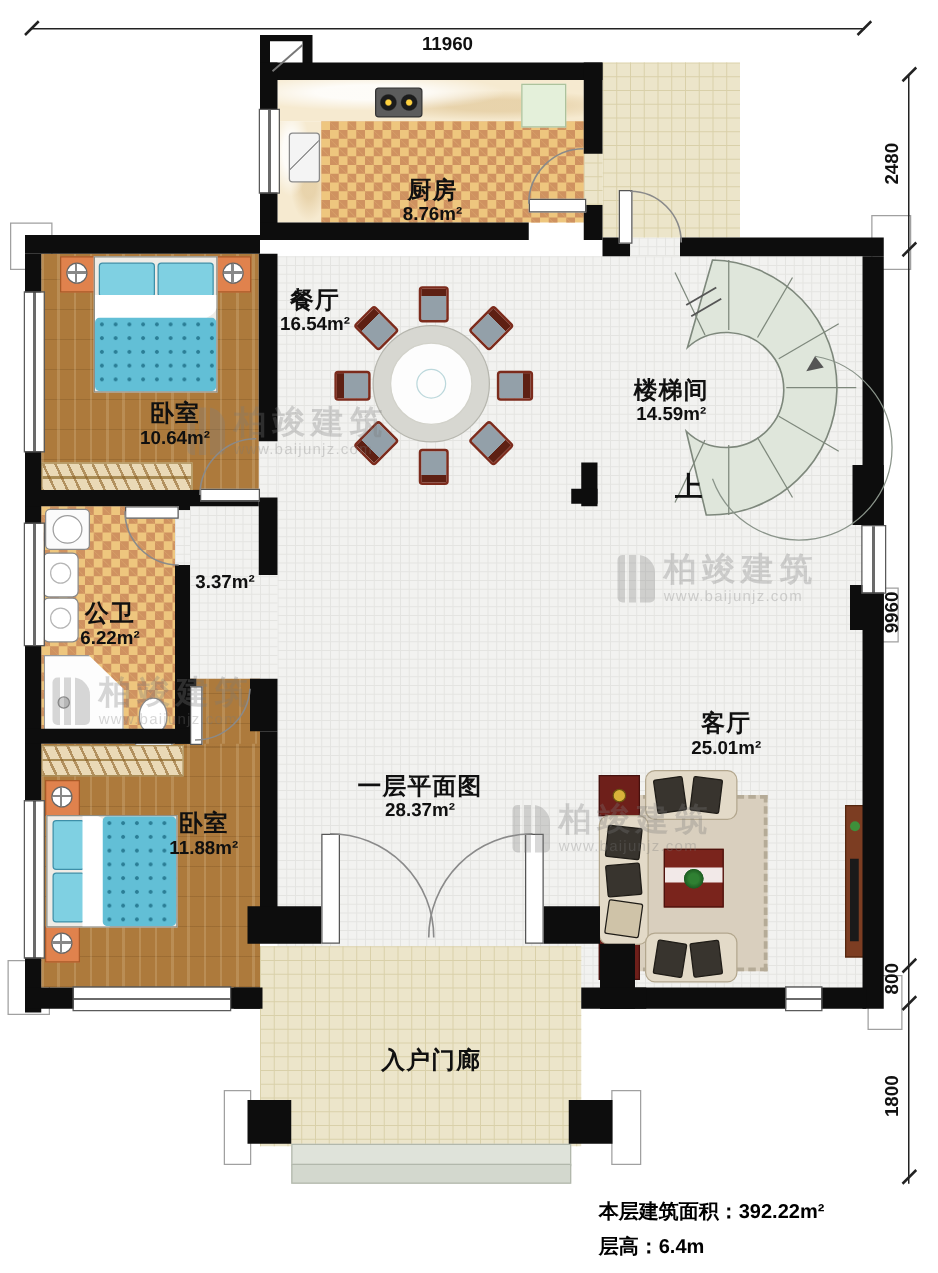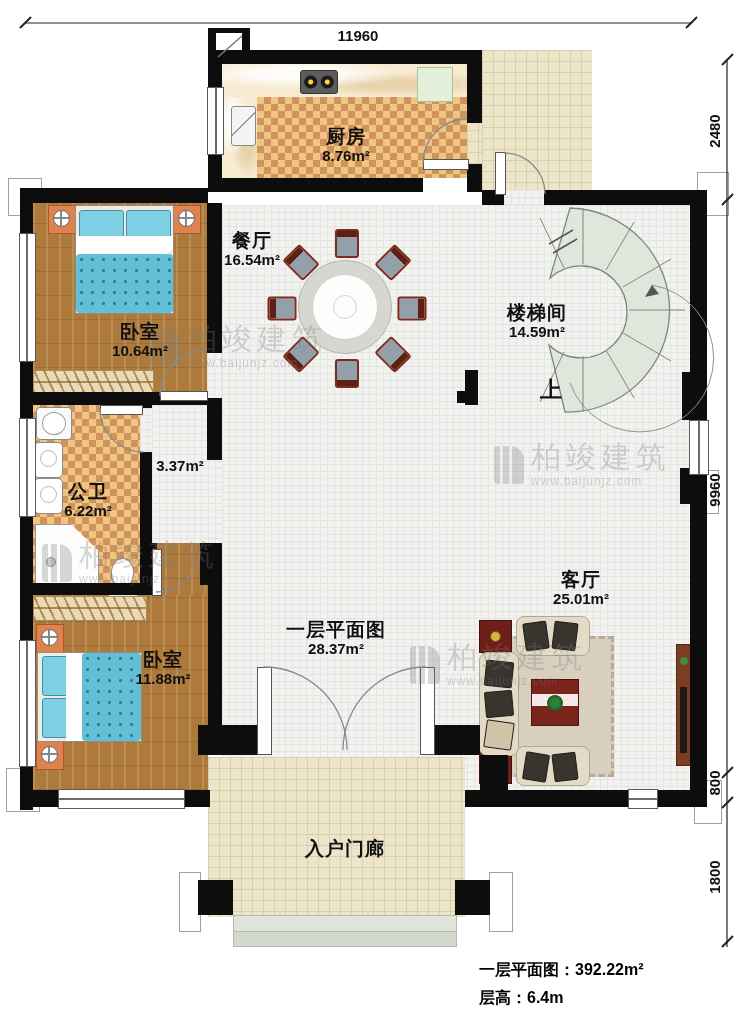--- a/index.html
+++ b/index.html
@@ -40,21 +40,21 @@
     background-image:linear-gradient(to right,transparent 6px,#888 6px 8px,transparent 8px),
                      linear-gradient(to bottom,transparent 6px,#888 6px 8px,transparent 8px)}
   .chair{width:20px;height:25px;border:2px solid #7c2b1c;border-radius:3px;z-index:3;
     background:linear-gradient(180deg,#5e2013 0 6px,#93a0a9 6px)}
   .cush{position:absolute;background:#38342e;border:1px solid #1f1c17;border-radius:2px}
   .sofa{background:#e3dac8;border:1px solid #b3a78e;border-radius:8px;z-index:3}
   .wm{z-index:7;display:flex;align-items:center;gap:7px;opacity:.30;color:#7a7a7a;pointer-events:none}
   .wmlogo{width:30px;height:38px;border-radius:4px 14px 4px 4px;
     background:linear-gradient(90deg,#808080 0 6px,transparent 6px 9px,#808080 9px 15px,transparent 15px 18px,#808080 18px 24px)}
   .wmtxt{display:flex;flex-direction:column;line-height:1}
-  .wmbrand{font-size:30px;font-weight:normal;letter-spacing:5px}
+  .wmbrand{font-size:26px;font-weight:bold;letter-spacing:5px}
   .wmurl{font-size:12px;letter-spacing:1px;margin-top:3px}
   .ftlabel,.ftval{font-size:16px;font-weight:bold;color:#000}
   .step{z-index:3;border:1px solid #b2b8ac}
 </style>
 </head>
 <body>
 
 <div id="plan">
 
   <div class="abs obox" style="left:8px;top:178px;width:32px;height:36px"></div>
@@ -314,21 +314,21 @@
       </div>
   </div>
   <div class="abs wm" style="left:410px;top:642px">
     <div class="wmlogo"></div>
     <div class="wmtxt">
         <span class="wmbrand">柏竣建筑</span>
     <span class="wmurl">www.baijunjz.com</span>
       </div>
   </div>
 
-  <div class="abs rlabel" style="left:346px;top:126px">
+  <div class="abs rlabel" style="left:346px;top:142px">
     <span class="rname">厨房</span>
     <span class="rarea">8.76m²</span>
   </div>
   <div class="abs rlabel" style="left:252px;top:230px">
     <span class="rname">餐厅</span>
     <span class="rarea">16.54m²</span>
   </div>
   <div class="abs rlabel" style="left:140px;top:321px">
     <span class="rname">卧室</span>
     <span class="rarea">10.64m²</span>
@@ -357,17 +357,17 @@
     <span class="rarea">25.01m²</span>
   </div>
   <div class="abs rlabel" style="left:345px;top:838px">
     <span class="rname">入户门廊</span>
   </div>
   <div class="abs" style="left:540px;top:375px;z-index:9;font-size:22px;font-weight:bold;color:#111">上</div>
 
   <div class="abs" style="left:274px;top:956px;z-index:9;line-height:28px">
   </div>
   <div class="abs" style="left:479px;top:956px;z-index:9;line-height:28px">
-    <div><span class="ftlabel">一层平面图：</span><span class="ftval">392.22m²</span></div>
+    <div><span class="ftlabel">本层建筑面积：</span><span class="ftval">392.22m²</span></div>
     <div><span class="ftlabel">层高：</span><span class="ftval">6.4m</span></div>
   </div>
 
 </div>
 
 </body></html>

